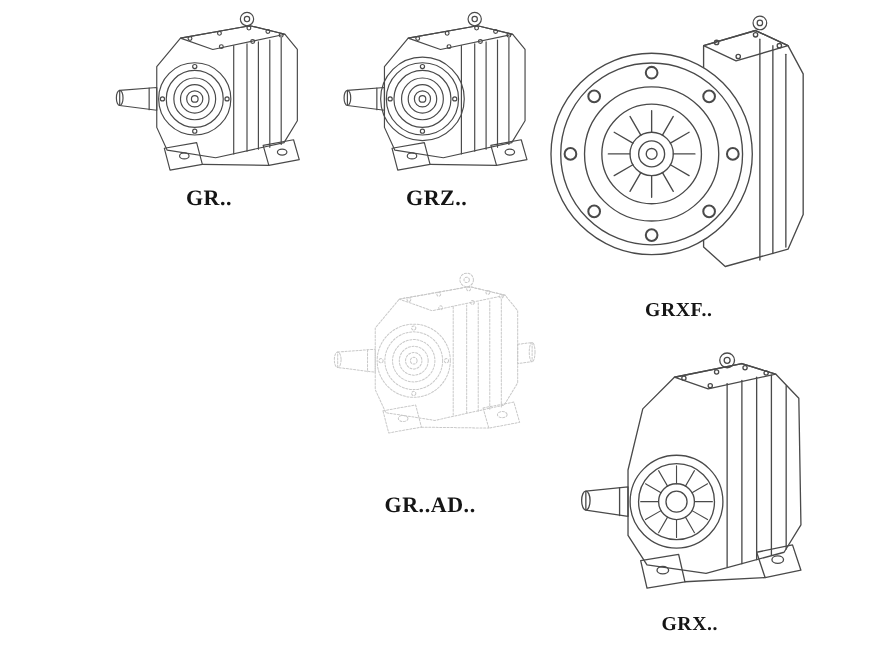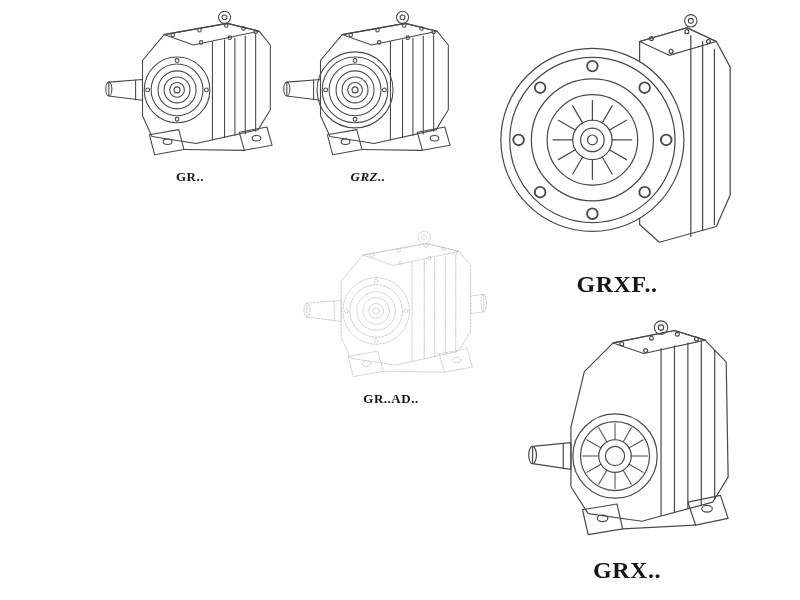--- a/index.html
+++ b/index.html
@@ -13,27 +13,27 @@
   }
   .figure {
     position: absolute;
     display: flex;
     flex-direction: column;
     align-items: center;
   }
   .fig-label {
     margin-top: 3px;
     font-weight: bold;
-    font-size: 13px;
+    font-size: 20px;
     letter-spacing: 0.5px;
     color: #151515;
     font-family: "Liberation Serif", serif;
     white-space: nowrap;
   }
-  .fig-label.lg { font-size: 24px; }
+  .fig-label.lg { font-size: 18px; }
   
   svg.art {
     stroke: #4a4a4a;
     fill: none;
     stroke-width: 1.25;
     stroke-linejoin: round;
     stroke-linecap: round;
     display: block;
   }
   svg.art.light {
@@ -194,37 +194,37 @@
     </defs>
   </svg>
 
   <div class="figure" style="left:95px; top:6px; width:190px;">
     <svg class="art" width="190" height="160" viewBox="0 0 220 185">
       <use href="#g-foot"></use>
     </svg>
     <div class="fig-label">GR..</div>
   </div>
 
-  <div class="figure" style="left:273px; top:6px; width:190px;font-style:italic;">
+  <div class="figure" style="left:302px; top:6px; width:190px;">
     <svg class="art" width="190" height="160" viewBox="0 0 220 185">
       <use href="#g-foot"></use>
       <circle cx="95" cy="97" r="44"></circle>
     </svg>
     <div class="fig-label">GRZ..</div>
   </div>
 
   <div class="figure" style="left:494px; top:2px; width:246px;">
     <svg class="art" width="246" height="266" viewBox="0 0 250 270">
       <use href="#g-grxf"></use>
     </svg>
     <div class="fig-label lg">GRXF..</div>
   </div>
 
 
-  <div class="figure" style="left:293px; top:226px; width:196px;">
+  <div class="figure" style="left:293px; top:243px; width:196px;gap:40px;">
     <svg class="art light" width="196" height="162" viewBox="0 0 224 185">
       <use href="#g-foot"></use>
       <path d="M203,80 L218,78 L218,98 L203,100 Z"></path>
       <ellipse cx="218" cy="88" rx="3" ry="10"></ellipse>
     </svg>
     <div class="fig-label">GR..AD..</div>
   </div>
 
   <div class="figure" style="left:500px; top:314px; width:254px;justify-content:flex-end;">
     <svg class="art" width="254" height="240" viewBox="0 0 265 250">

